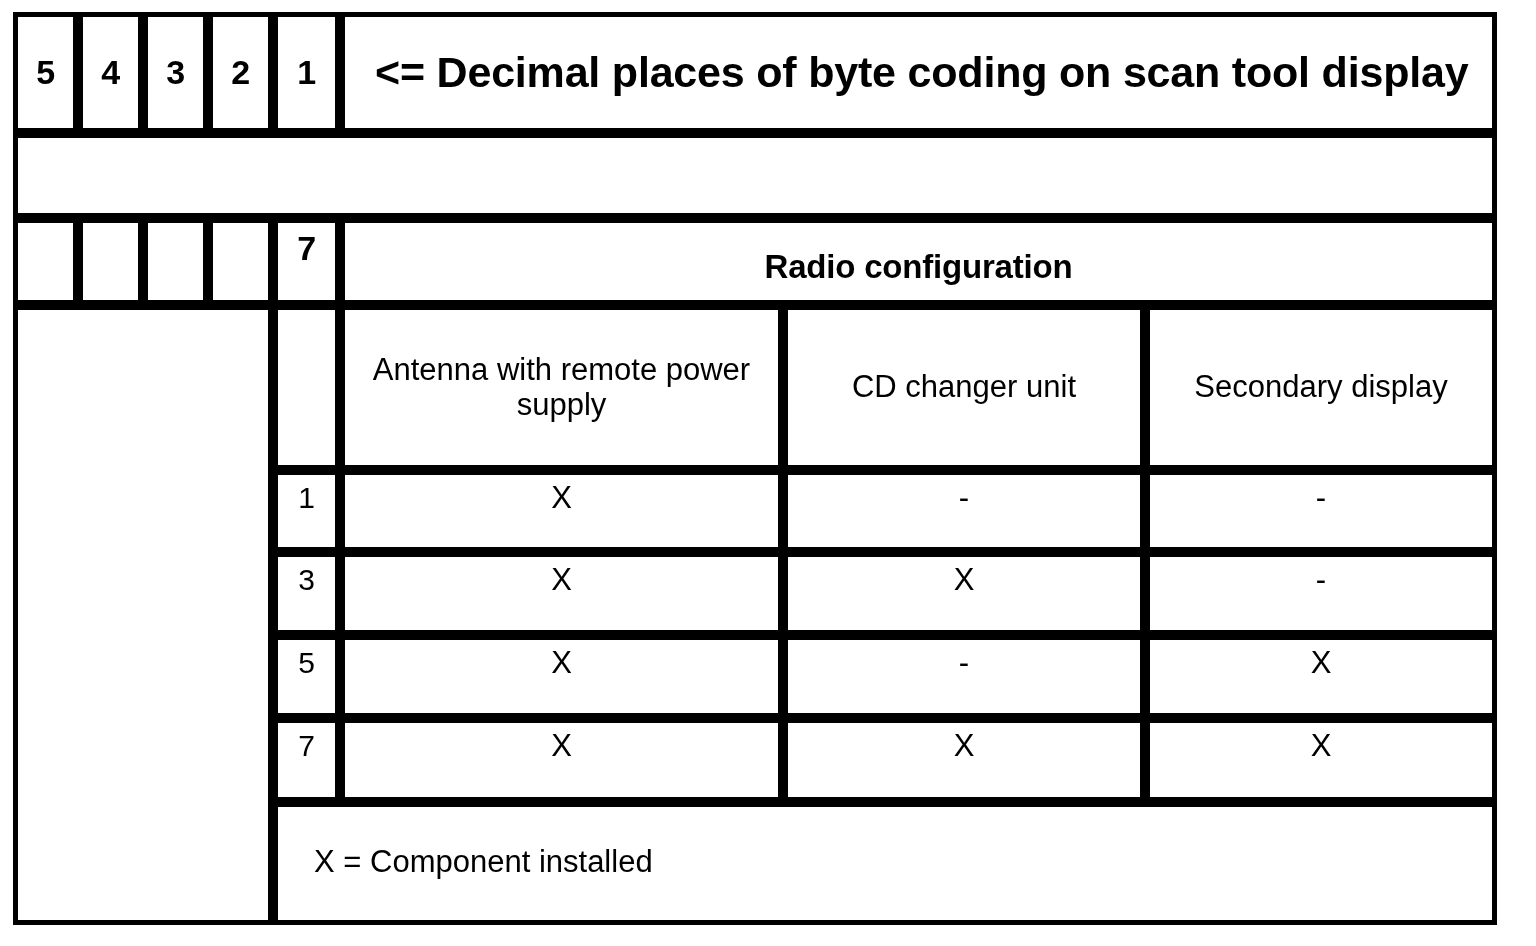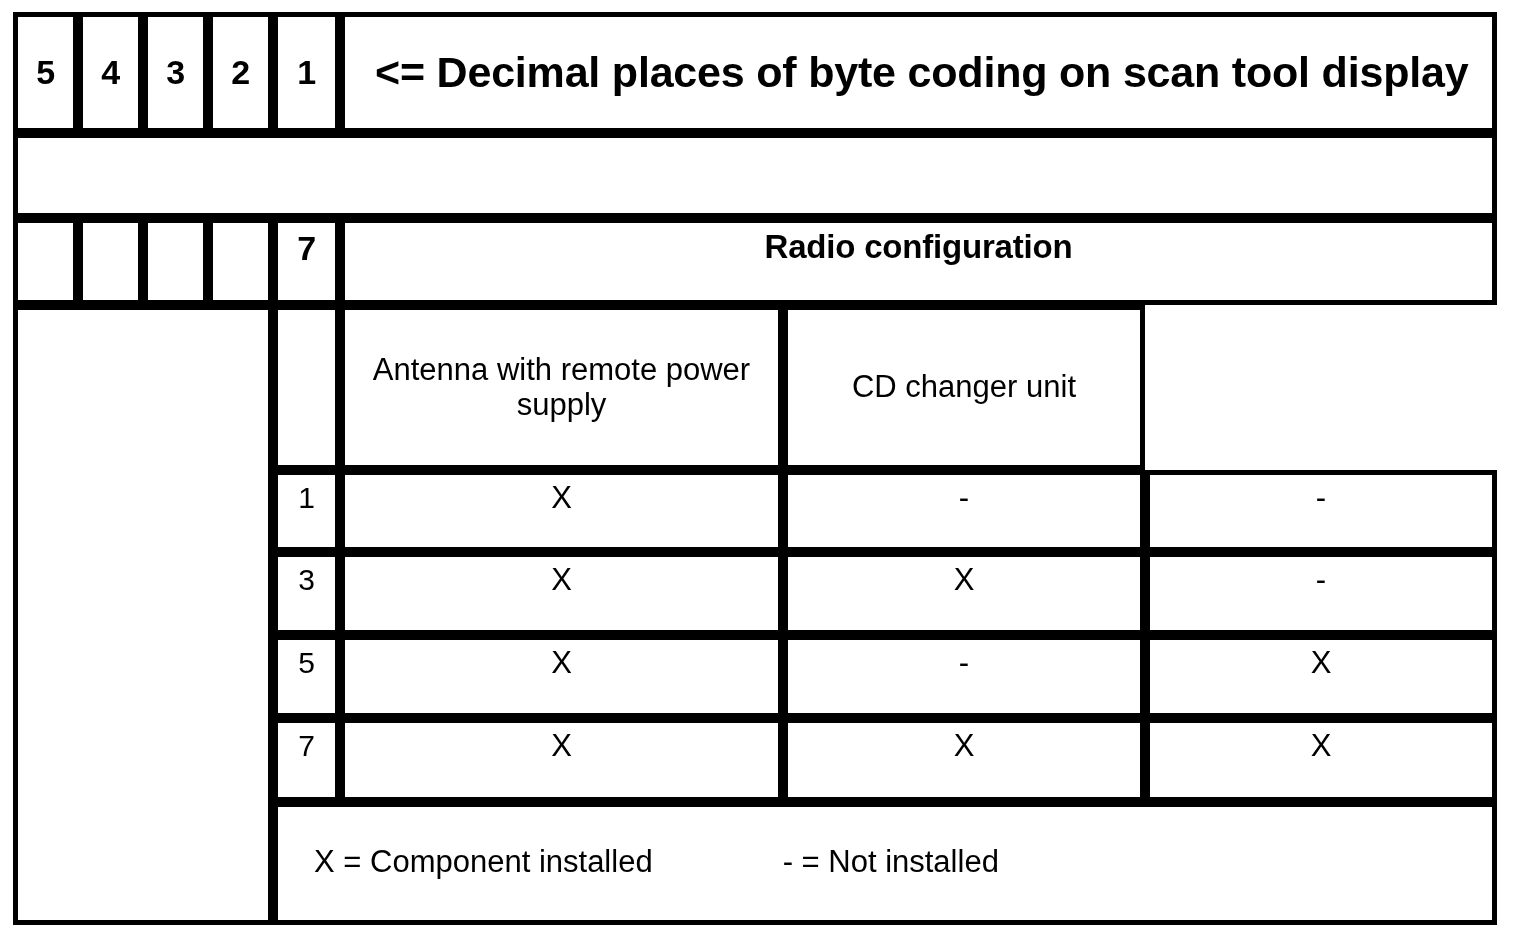--- a/index.html
+++ b/index.html
@@ -47,21 +47,21 @@
   
   .bold {
     font-weight: bold;
     font-stretch: condensed;
     letter-spacing: -0.2px;
   }
   .reg { font-weight: normal; }
 
   .fs-digit   { font-size: 34px; }
   .fs-head    { font-size: 43px; }
-  .fs-title   { font-size: 33px; }
+  .fs-title   { font-size: 33px; margin-top: 20px; }
   .fs-colhead { font-size: 31px; }
   .fs-mark    { font-size: 31px; }
   .fs-rownum  { font-size: 30px; }
   .fs-legend  { font-size: 31px; }
 
   .pad-t  { padding-top: 6px; }
   .pad-l  { padding-left: 30px; }
 
   .legend-row {
     display: flex;
@@ -115,20 +115,23 @@
   <div class="cell thick" style="left:273px; top:305px; width:67px; height:165px;"></div>
 
   <div class="cell thick ctr middle" style="left:783px; top:305px; width:362px; height:165px; padding:0 18px;">
     <span class="txt reg fs-colhead" style="text-align:center;">CD changer unit</span>
   </div>
 
   <div class="cell thick ctr middle" style="left:340px; top:305px; width:443px; height:165px; padding:0 26px;">
     <span class="txt reg fs-colhead" style="text-align:center;">Antenna with remote power supply</span>
   </div>
 
+  <div class="cell thick ctr middle" style="left:1145px; top:305px; width:352px; height:165px; padding:0 18px;">
+    <span class="txt reg fs-colhead" style="text-align:center;">Secondary display</span>
+  </div>
 
   <div class="cell thick ctr top pad-t" style="left:273px; top:470px; width:67px; height:82px;">
     <span class="txt reg fs-rownum">1</span>
   </div>
   <div class="cell thick ctr top pad-t" style="left:340px; top:470px; width:443px; height:82px;">
     <span class="txt reg fs-mark">X</span>
   </div>
   <div class="cell thick ctr top pad-t" style="left:783px; top:470px; width:362px; height:82px;">
     <span class="txt reg fs-mark">-</span>
   </div>
@@ -172,17 +175,16 @@
     <span class="txt reg fs-mark">X</span>
   </div>
   <div class="cell thick ctr top pad-t" style="left:1145px; top:718px; width:352px; height:84px;">
     <span class="txt reg fs-mark">X</span>
   </div>
 
   <div class="cell thick left top" style="left:273px; top:802px; width:1224px; height:123px; padding-top:38px; padding-left:36px;">
     <div class="legend-row">
       <span class="txt reg fs-legend">X = Component installed</span>
       <span class="legend-gap"></span>
-      <span class="txt reg fs-legend">- = Not installed</span>
     </div>
   </div>
 
 </div>
 
 </body></html>

